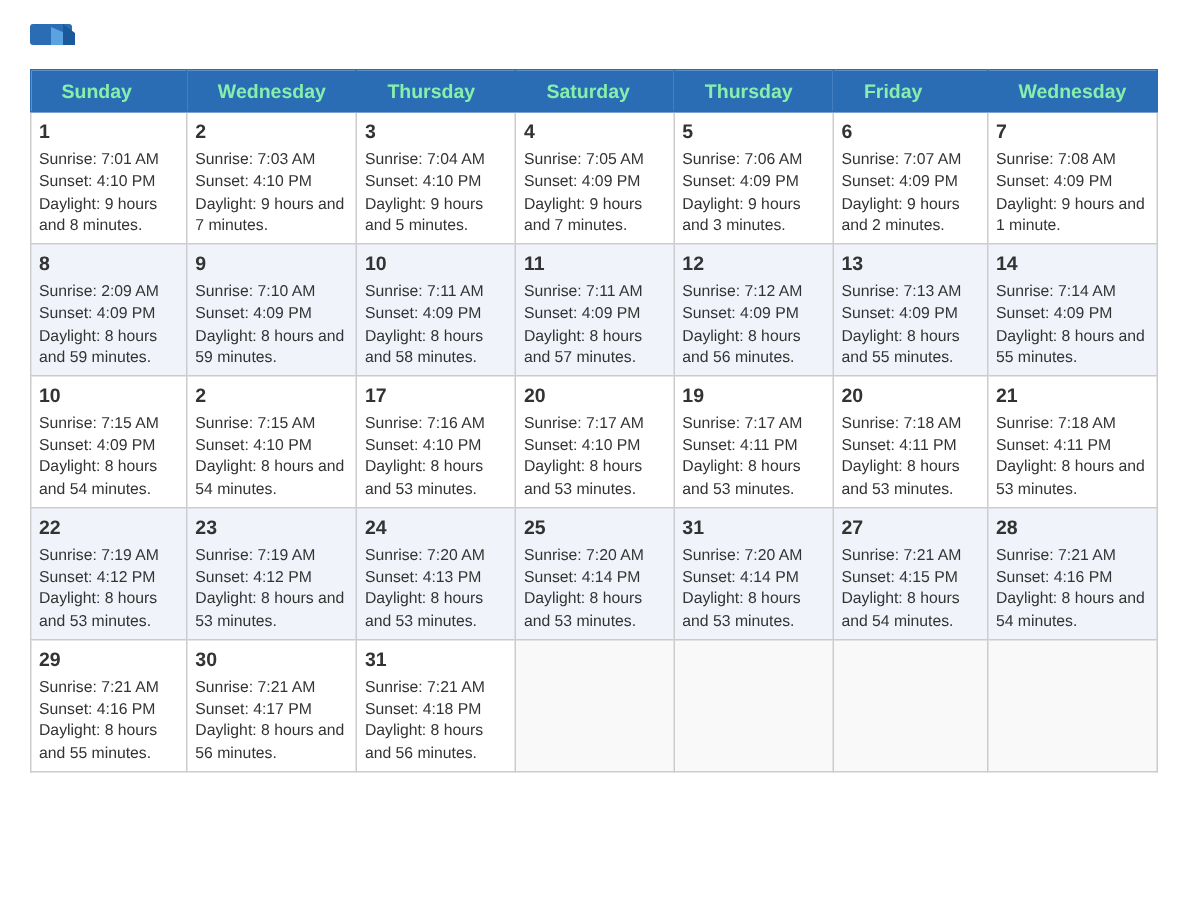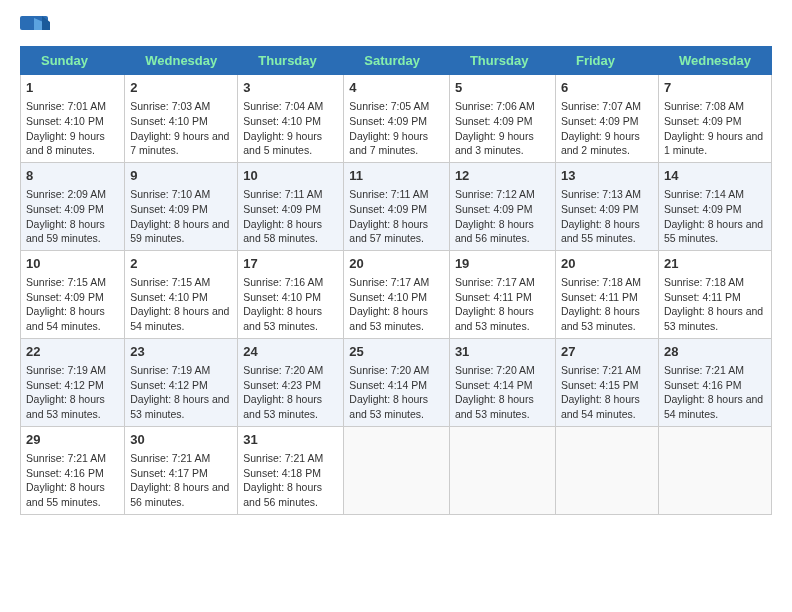--- a/index.html
+++ b/index.html
@@ -135,21 +135,21 @@
         <td><span class="day-number">2</span><span>Sunrise: 7:15 AM</span><br><span>Sunset: 4:10 PM</span><br><span>Daylight: 8 hours and 54 minutes.</span></td>
         <td><span class="day-number">17</span><span>Sunrise: 7:16 AM</span><br><span>Sunset: 4:10 PM</span><br><span>Daylight: 8 hours and 53 minutes.</span></td>
         <td><span class="day-number">20</span><span>Sunrise: 7:17 AM</span><br><span>Sunset: 4:10 PM</span><br><span>Daylight: 8 hours and 53 minutes.</span></td>
         <td><span class="day-number">19</span><span>Sunrise: 7:17 AM</span><br><span>Sunset: 4:11 PM</span><br><span>Daylight: 8 hours and 53 minutes.</span></td>
         <td><span class="day-number">20</span><span>Sunrise: 7:18 AM</span><br><span>Sunset: 4:11 PM</span><br><span>Daylight: 8 hours and 53 minutes.</span></td>
         <td><span class="day-number">21</span><span>Sunrise: 7:18 AM</span><br><span>Sunset: 4:11 PM</span><br><span>Daylight: 8 hours and 53 minutes.</span></td>
       </tr>
       <tr>
         <td><span class="day-number">22</span><span>Sunrise: 7:19 AM</span><br><span>Sunset: 4:12 PM</span><br><span>Daylight: 8 hours and 53 minutes.</span></td>
         <td><span class="day-number">23</span><span>Sunrise: 7:19 AM</span><br><span>Sunset: 4:12 PM</span><br><span>Daylight: 8 hours and 53 minutes.</span></td>
-        <td><span class="day-number">24</span><span>Sunrise: 7:20 AM</span><br><span>Sunset: 4:23 PM</span><br><span>Daylight: 8 hours and 53 minutes.</span></td>
+        <td><span class="day-number">24</span><span>Sunrise: 7:20 AM</span><br><span>Sunset: 4:13 PM</span><br><span>Daylight: 8 hours and 53 minutes.</span></td>
         <td><span class="day-number">25</span><span>Sunrise: 7:20 AM</span><br><span>Sunset: 4:14 PM</span><br><span>Daylight: 8 hours and 53 minutes.</span></td>
         <td><span class="day-number">31</span><span>Sunrise: 7:20 AM</span><br><span>Sunset: 4:14 PM</span><br><span>Daylight: 8 hours and 53 minutes.</span></td>
         <td><span class="day-number">27</span><span>Sunrise: 7:21 AM</span><br><span>Sunset: 4:15 PM</span><br><span>Daylight: 8 hours and 54 minutes.</span></td>
         <td><span class="day-number">28</span><span>Sunrise: 7:21 AM</span><br><span>Sunset: 4:16 PM</span><br><span>Daylight: 8 hours and 54 minutes.</span></td>
       </tr>
       <tr>
         <td><span class="day-number">29</span><span>Sunrise: 7:21 AM</span><br><span>Sunset: 4:16 PM</span><br><span>Daylight: 8 hours and 55 minutes.</span></td>
         <td><span class="day-number">30</span><span>Sunrise: 7:21 AM</span><br><span>Sunset: 4:17 PM</span><br><span>Daylight: 8 hours and 56 minutes.</span></td>
         <td><span class="day-number">31</span><span>Sunrise: 7:21 AM</span><br><span>Sunset: 4:18 PM</span><br><span>Daylight: 8 hours and 56 minutes.</span></td>
         <td class="empty-cell"></td>

